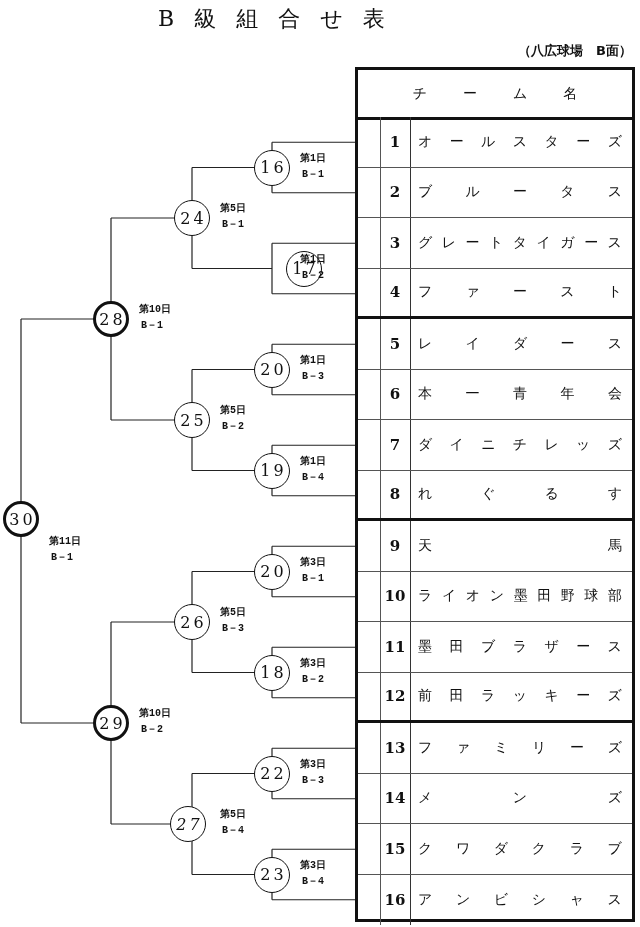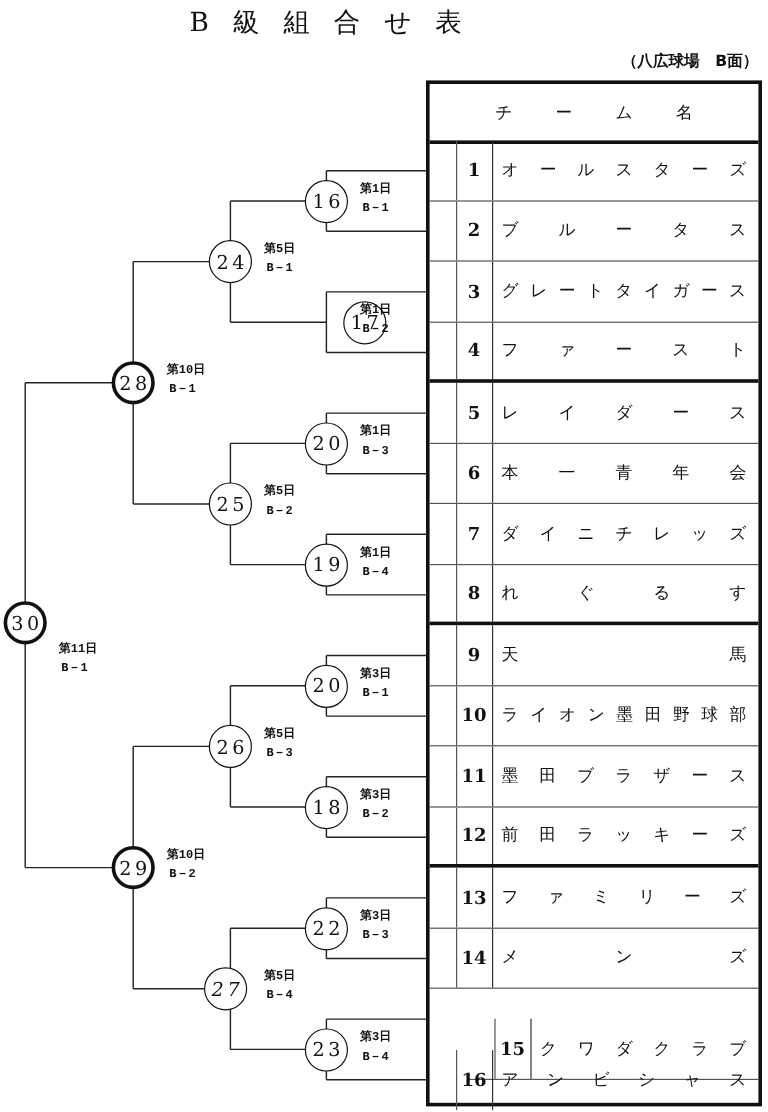--- a/index.html
+++ b/index.html
@@ -327,21 +327,21 @@
       </div>
       <div class="row line" style="top: 703.5px; text-align: right;">
         <div class="blank"></div>
         <div class="num">14</div>
         <div class="name">
           <span>メ</span>
           <span>ン</span>
           <span>ズ</span>
         </div>
       </div>
-      <div class="row line" style="top: 779px; margin-left: 32px;">
+      <div class="row line" style="top: 754px;">
         <div class="blank"></div>
         <div class="num">15</div>
         <div class="name">
           <span>ク</span>
           <span>ワ</span>
           <span>ダ</span>
           <span>ク</span>
           <span>ラ</span>
           <span>ブ</span>
         </div>

